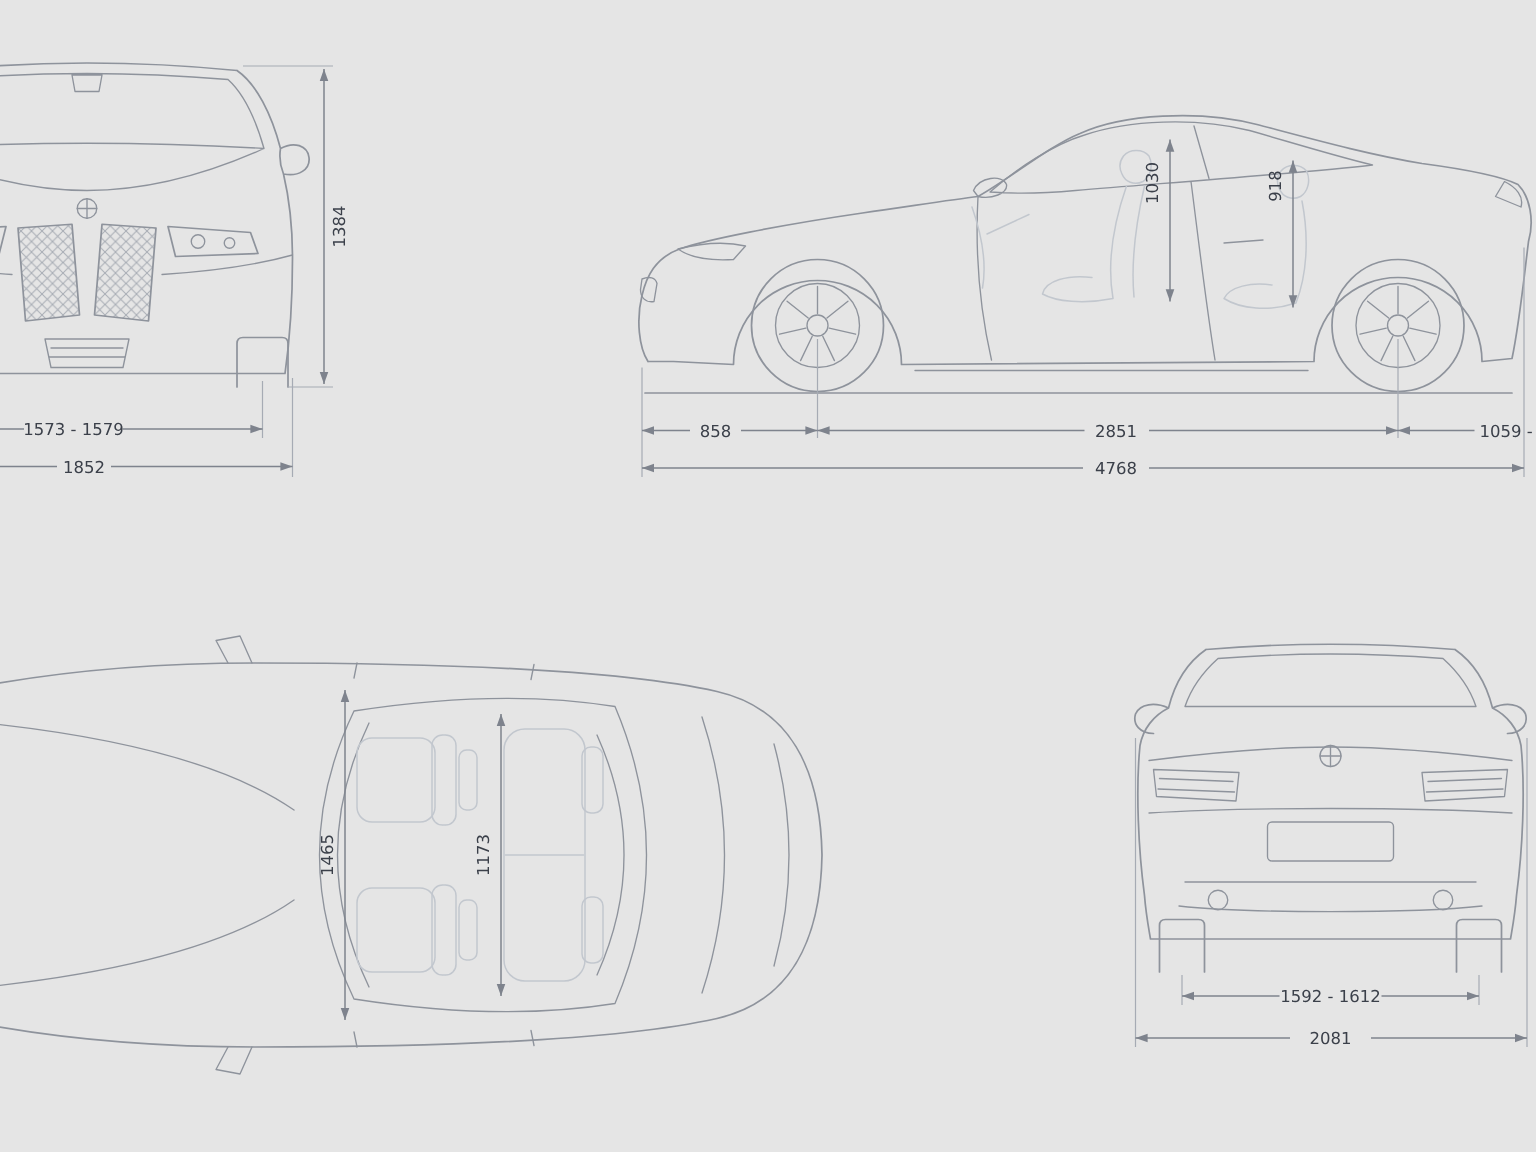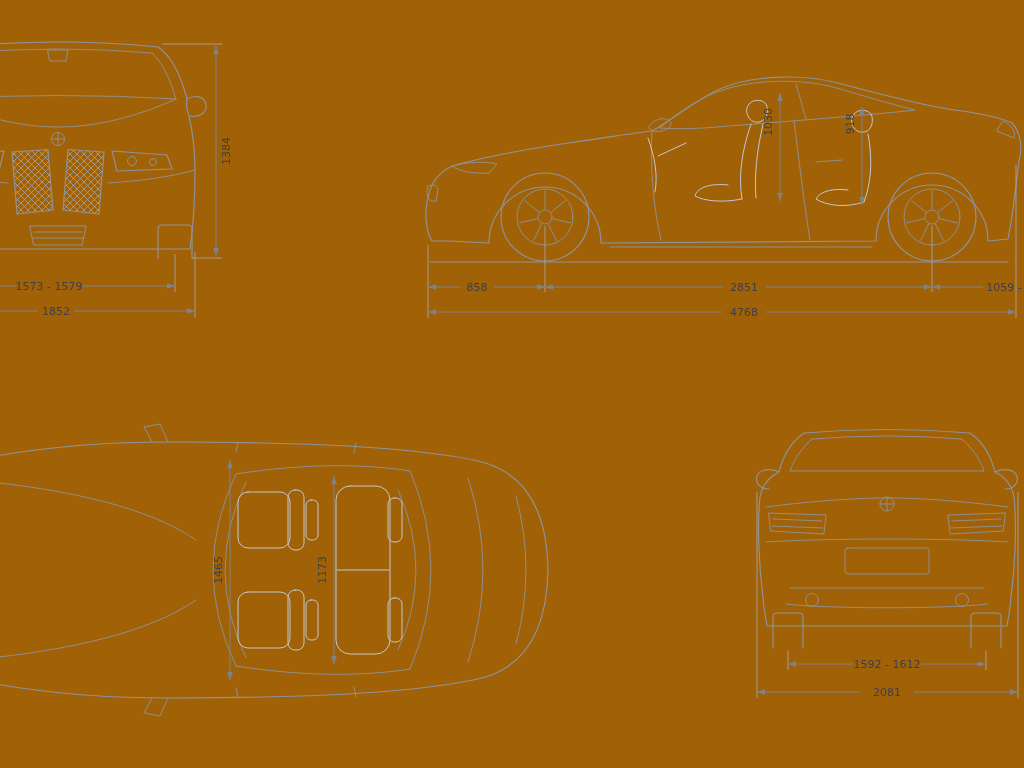--- a/index.html
+++ b/index.html
@@ -1,16 +1,16 @@
 <!DOCTYPE html>
 <html><head>
 <meta charset="utf-8">
 <style>
   html,body{margin:0;padding:0;background:#ffffff;}
-  .stage{position:relative;width:1024px;height:768px;background:#a16207;overflow:hidden;}
+  .stage{position:relative;width:1024px;height:768px;background:#e5e5e5;overflow:hidden;}
   svg{display:block;}
   .ln{stroke:#8e939c;stroke-width:1.15;fill:none;stroke-linecap:round;stroke-linejoin:round;}
   .thin{stroke-width:0.9;}
   .ghost{stroke:#c2c7ce;stroke-width:1;fill:none;stroke-linecap:round;stroke-linejoin:round;}
   .mesh{fill:url(#mesh);}
   .dimln{stroke:#7e838d;stroke-width:1;fill:none;}
   .extln{stroke:#a6abb4;stroke-width:0.8;fill:none;}
   .dimtxt{fill:#3b404a;font-family:"DejaVu Sans",sans-serif;font-size:11px;text-anchor:middle;}
 </style>
 </head>

